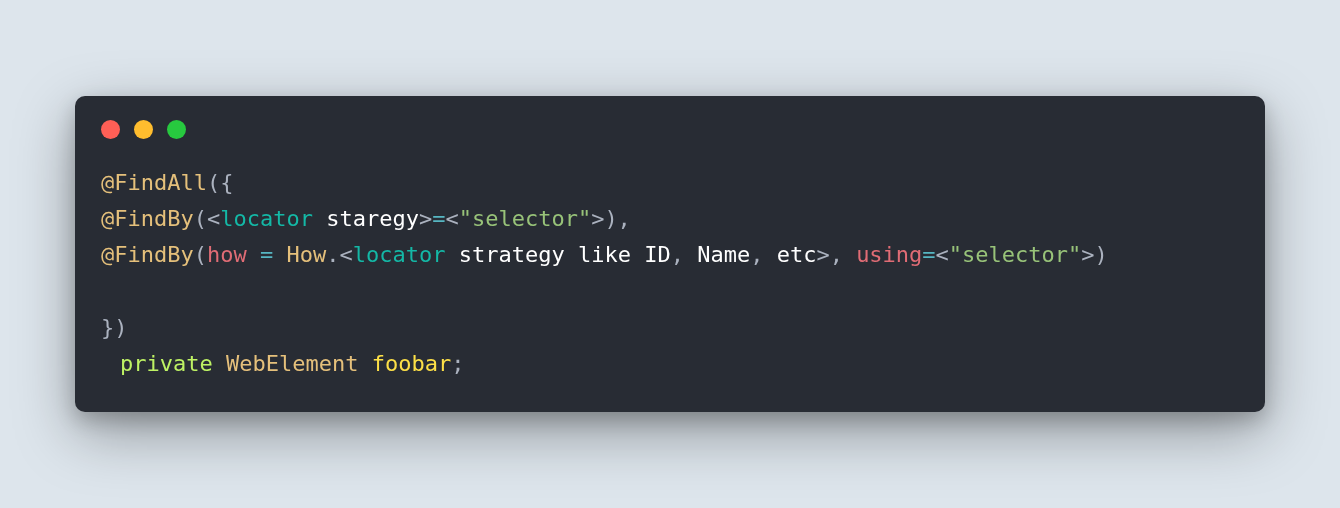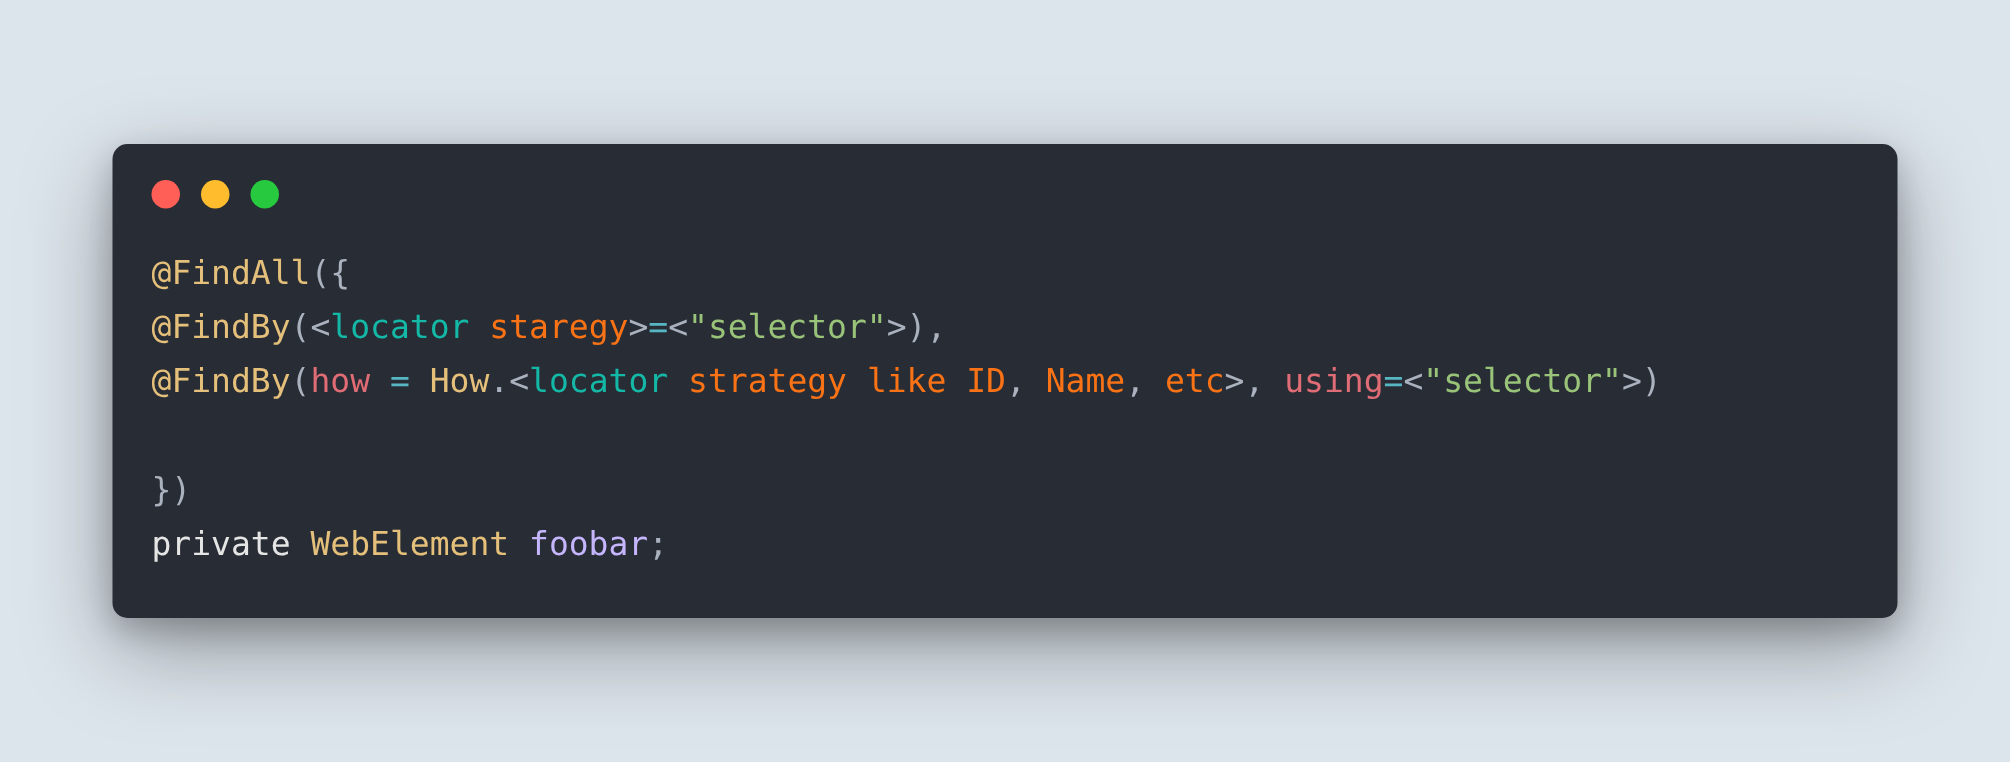--- a/index.html
+++ b/index.html
@@ -44,26 +44,26 @@
       font-size: 22px;
       line-height: 1.65;
       white-space: pre;
       color: #abb2bf;
     }
 
     .meta { color: #e5c07b; }
     .punct { color: #abb2bf; }
     .key { color: #e06c75; }
     .tag { color: #14b8a6; }
-    .attr { color: #f97316; }
+    .attr { color: #ffffff; }
     .op { color: #56b6c2; }
     .string { color: #98c379; }
     .type { color: #e5c07b; }
-    .kw { color: #e5e5e5; }
-    .ident { color: #c4b5fd; text-align: center; }
+    .kw { color: #bef264; margin-left: 19px; }
+    .ident { color: #fde047; text-align: center; }
     .plain { color: #abb2bf; }
   </style>
 </head>
 <body>
 
 <div class="code-window">
   <div class="title-bar">
     <div class="dot dot-red"></div>
     <div class="dot dot-yellow"></div>
     <div class="dot dot-green"></div>

